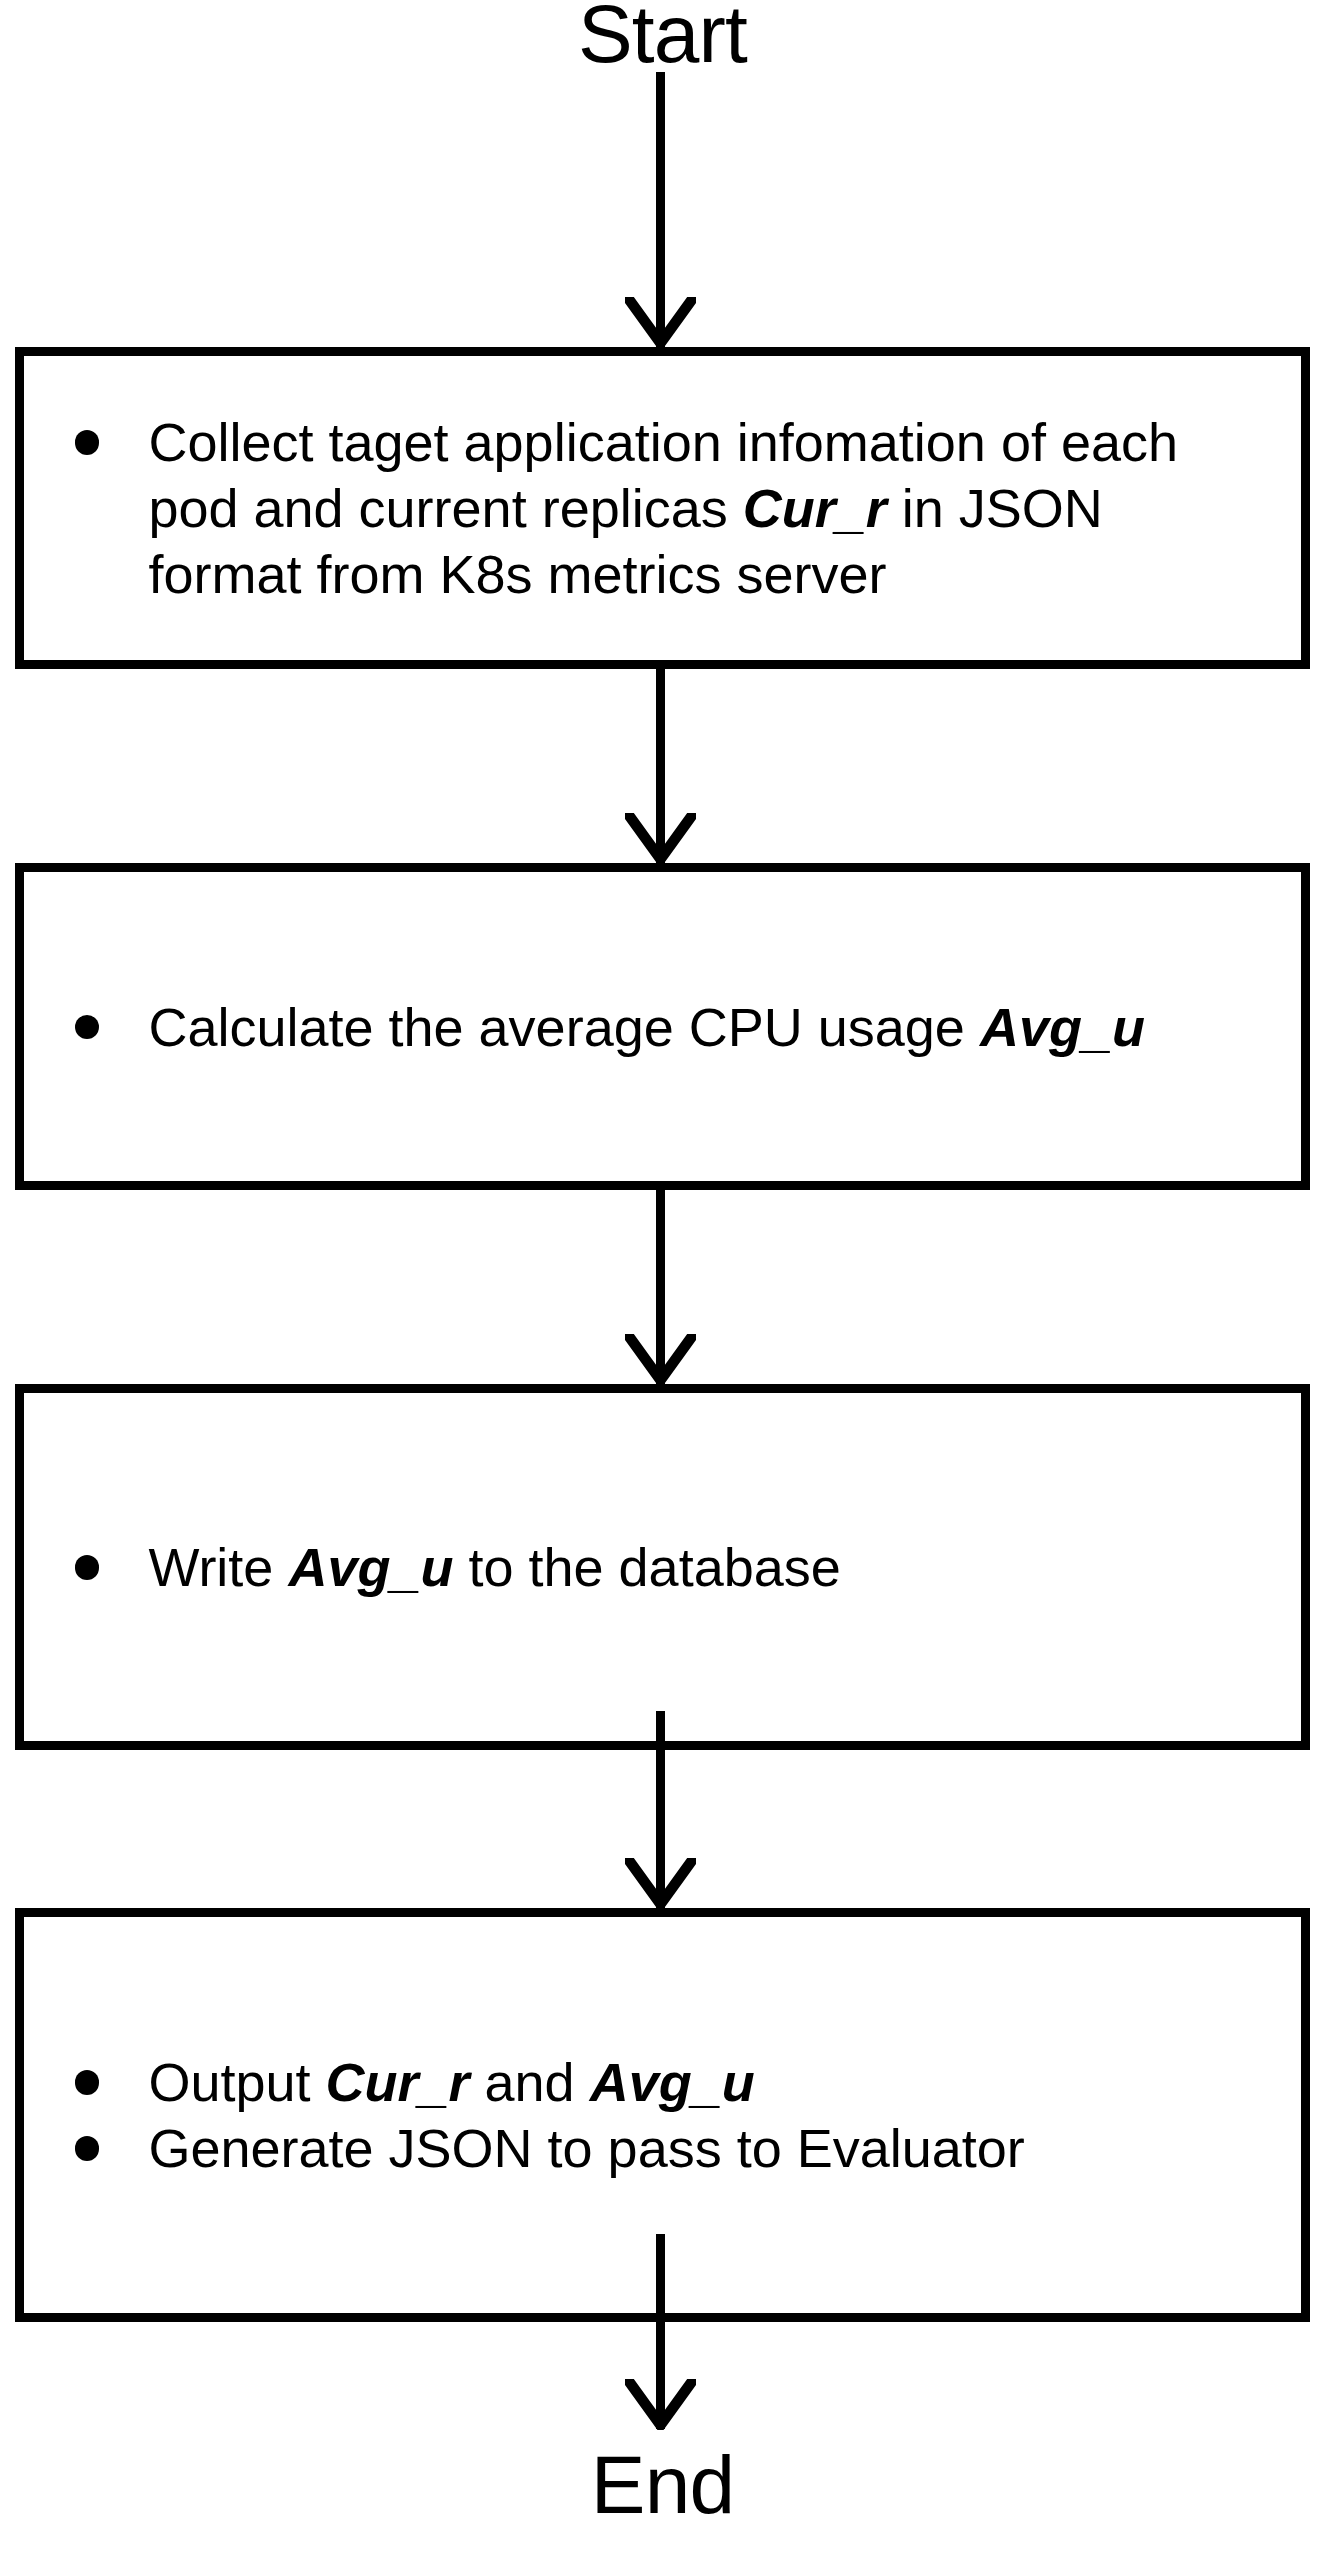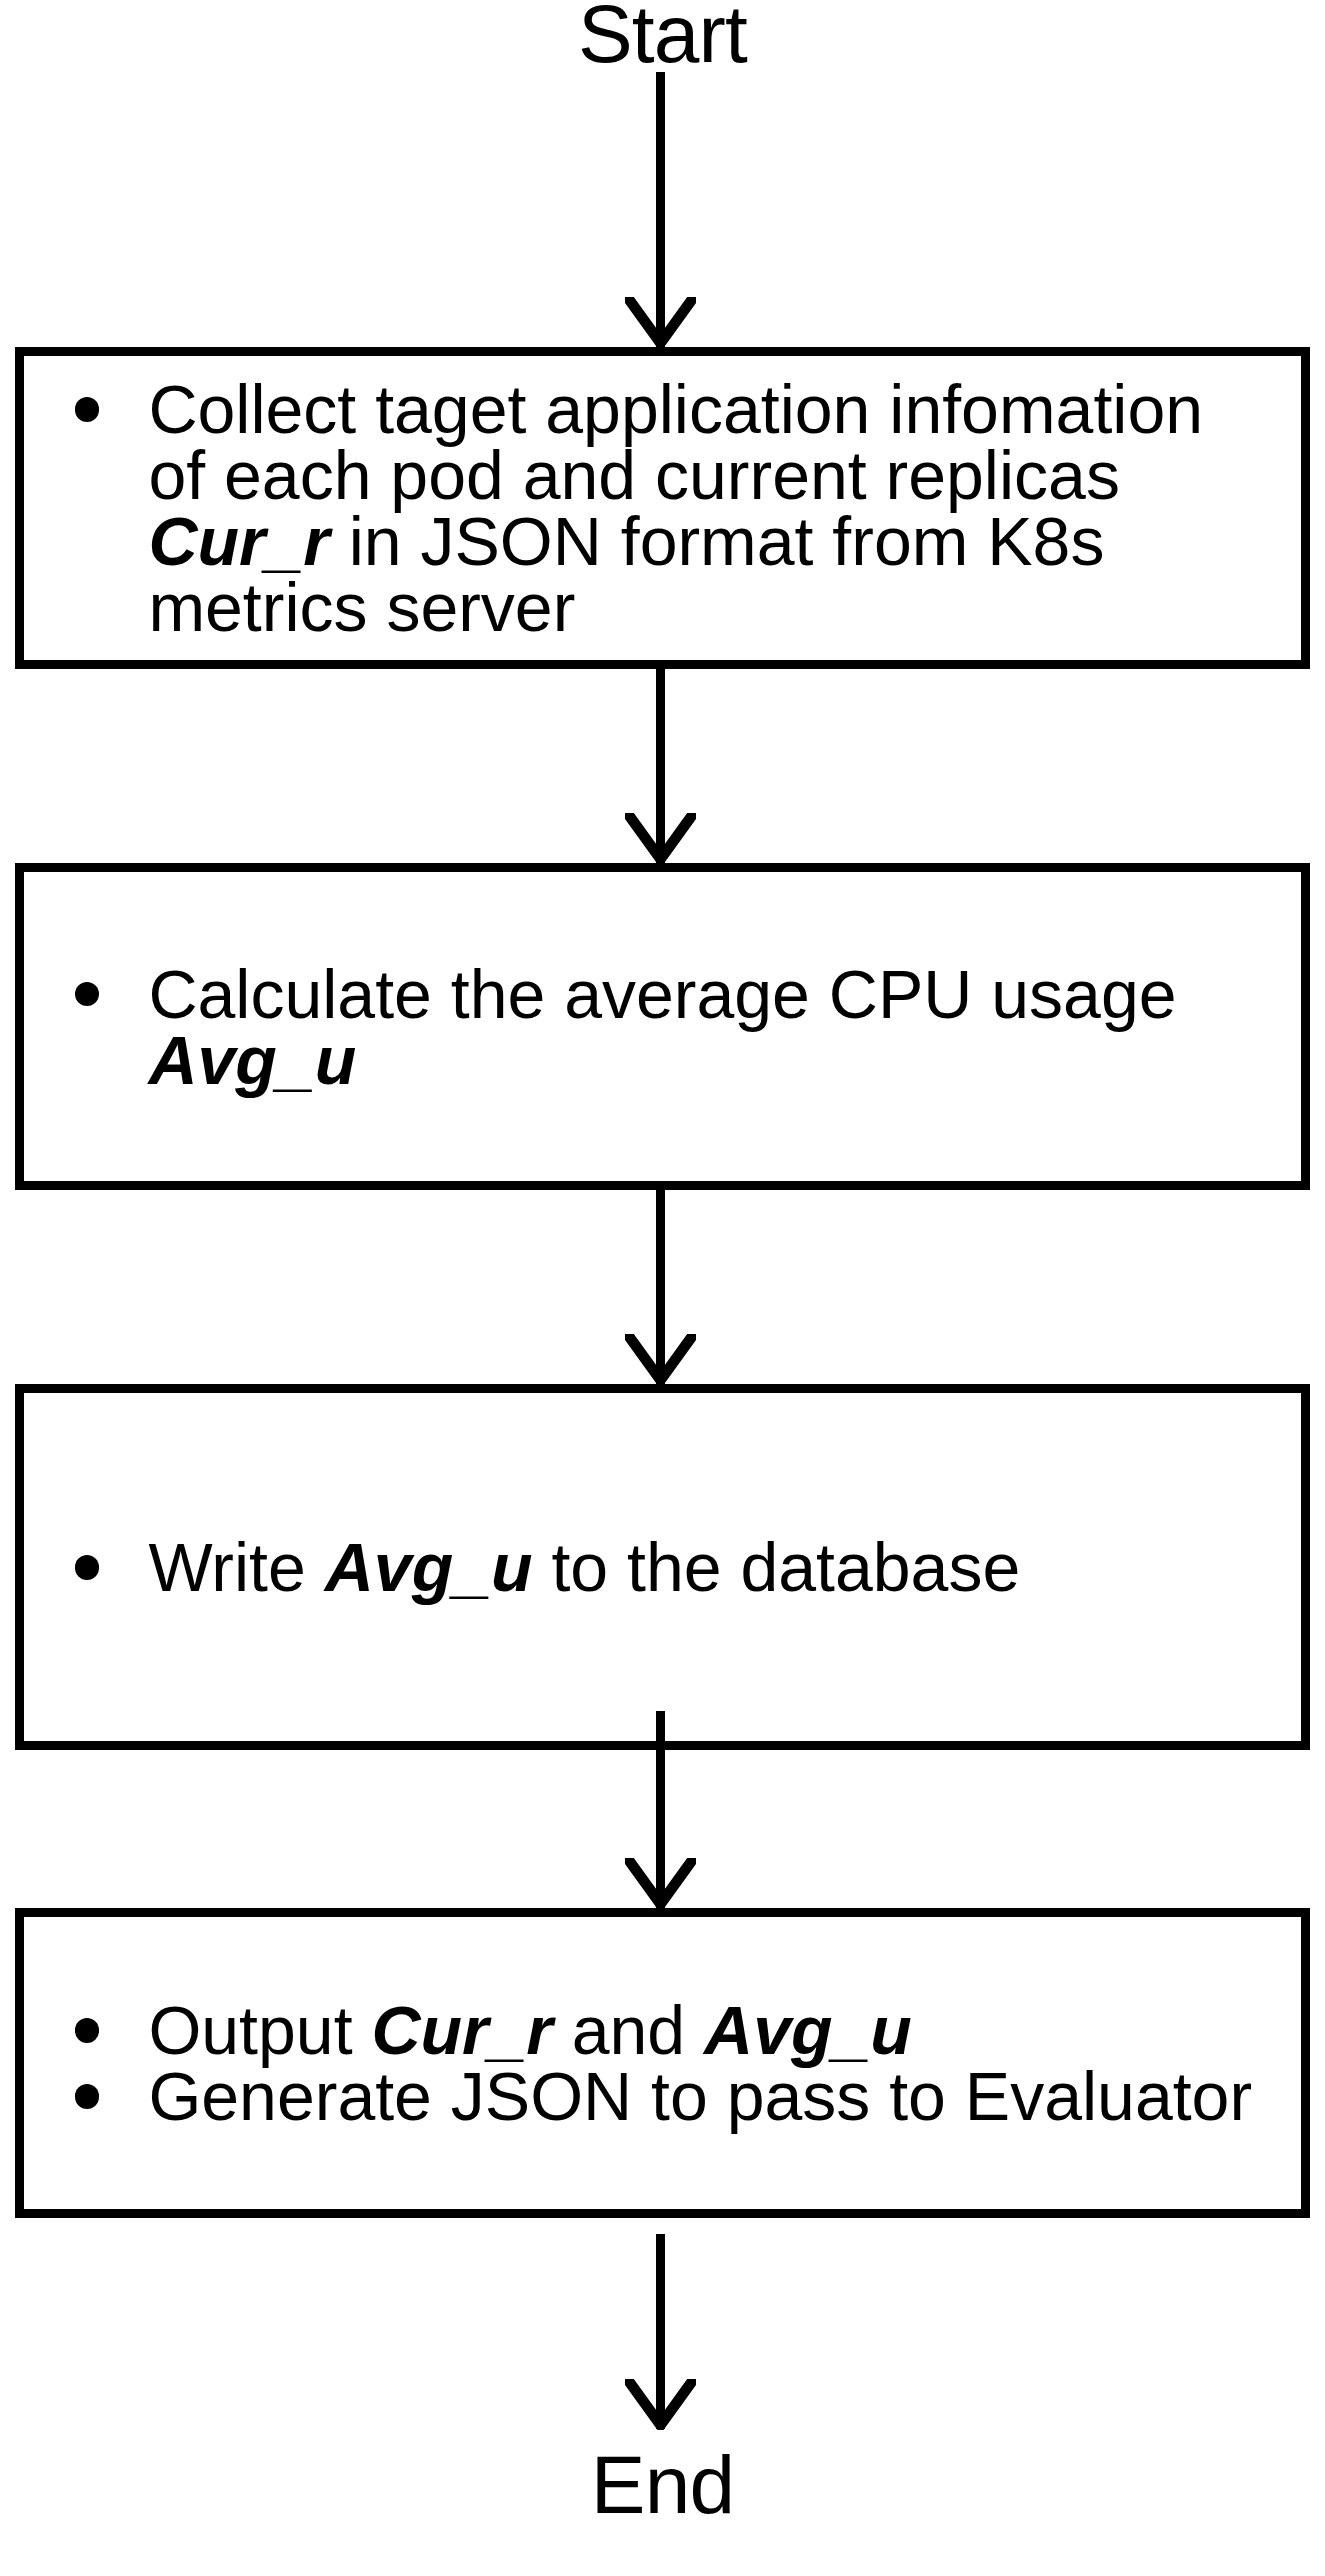--- a/index.html
+++ b/index.html
@@ -69,21 +69,21 @@
     display: flex;
     flex-direction: column;
     justify-content: center;
   }
   .box-body {
     padding: 0 0 0 51px;
   }
   .bullet-row {
     display: flex;
     align-items: flex-start;
-    font-size: 68px;
+    font-size: 54px;
     line-height: 66px;
     font-weight: 400;
   }
   .bullet-row + .bullet-row { margin-top: 0px; }
   .bullet-marker {
     flex: 0 0 auto;
     width: 24.6px;
     height: 24.6px;
     border-radius: 50%;
     background: #000000;
@@ -162,21 +162,21 @@
 
   <div class="connector" style="top:1711px; height:197px;">
     <div class="stem" style="height:197px;"></div>
     <div class="head">
       <svg width="71" height="51" viewBox="0 0 86 62" aria-hidden="true">
         <path d="M4 2 L43 56 L82 2" fill="none" stroke="#000000" stroke-width="13" stroke-linecap="round" stroke-linejoin="miter"></path>
       </svg>
     </div>
   </div>
 
-  <div class="process-box" style="top:1908px; height:310px;">
+  <div class="process-box" style="top:1908px; height:414px;">
     <div class="box-body">
       <div class="bullet-row">
         <span class="bullet-marker"></span>
         <span class="bullet-text">Output <span class="var">Cur_r</span>  and <span class="var">Avg_u</span></span>
       </div>
       <div class="bullet-row">
         <span class="bullet-marker"></span>
         <span class="bullet-text">Generate JSON to pass to Evaluator</span>
       </div>
     </div>

